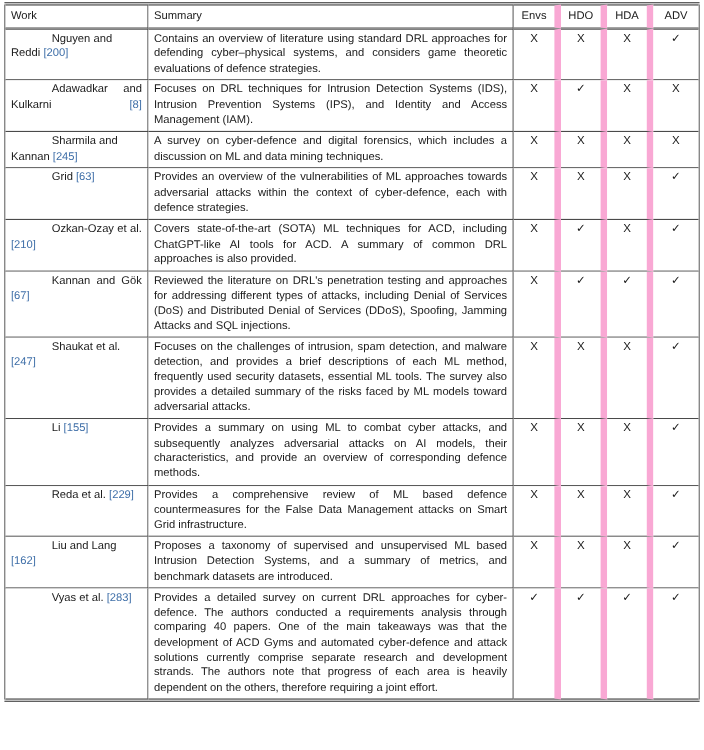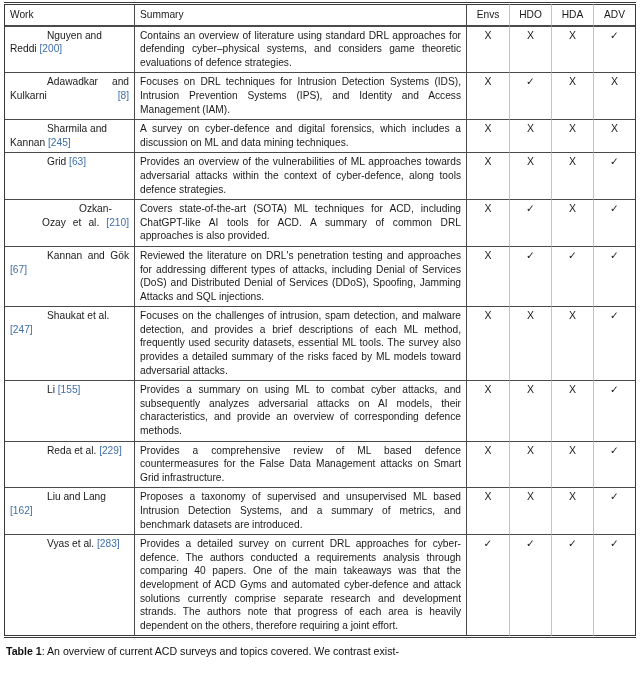--- a/index.html
+++ b/index.html
@@ -34,21 +34,21 @@
   th,td{
     vertical-align:top;
     padding:2px 5px 3px 5px;
     border-bottom:1px solid #4a4a4a;
     background:#fff;
   }
 
   
   td.c-work, th.c-work{ border-right:1px solid #4a4a4a; }
   td.c-sum,  th.c-sum { border-right:1px solid #4a4a4a; box-shadow:2px 0 0 -1px #4a4a4a; }
-  td.c-mark, th.c-mark{ border-right:1px solid #f9a8d4; text-align:center; }
+  td.c-mark, th.c-mark{ border-right:6px solid #f9a8d4; text-align:center; }
   td.c-mark:last-child, th.c-mark:last-child{ border-right:none; }
 
   thead th{
     border-top:1px solid #3a3a3a;
     border-bottom:1px solid #4a4a4a;
     font-weight:400;
     text-align:left;
     padding-top:3px;
     padding-bottom:3px;
   }
@@ -150,30 +150,30 @@
           <td class="c-mark"><span class="mark">X</span></td>
           <td class="c-mark"><span class="mark">X</span></td>
           <td class="c-mark"><span class="mark">X</span></td>
           <td class="c-mark"><span class="mark">X</span></td>
         </tr>
         <tr>
           <td class="c-work">
             <div><span class="work">Grid</span> <span class="ref">[63]</span></div>
           </td>
           <td class="c-sum">
-            <div class="sum">Provides an overview of the vulnerabilities of ML approaches towards adversarial attacks within the context of cyber-defence, along tools defence strategies.</div>
-          </td>
-          <td class="c-mark"><span class="mark">X</span></td>
-          <td class="c-mark"><span class="mark">X</span></td>
-          <td class="c-mark"><span class="mark">X</span></td>
-          <td class="c-mark"><span class="mark tick">✓</span></td>
-        </tr>
-        <tr>
-          <td class="c-work">
-            <div style="text-align: justify; text-align-last: justify; margin-left: 32px;"><span class="work just">Ozkan-Ozay et al.</span> <span class="ref">[210]</span></div>
+            <div class="sum">Provides an overview of the vulnerabilities of ML approaches towards adversarial attacks within the context of cyber-defence, each with defence strategies.</div>
+          </td>
+          <td class="c-mark"><span class="mark">X</span></td>
+          <td class="c-mark"><span class="mark">X</span></td>
+          <td class="c-mark"><span class="mark">X</span></td>
+          <td class="c-mark"><span class="mark tick">✓</span></td>
+        </tr>
+        <tr>
+          <td class="c-work">
+            <div style="text-align: justify; text-align-last: justify;"><span class="work just">Ozkan-Ozay et al.</span> <span class="ref">[210]</span></div>
           </td>
           <td class="c-sum">
             <div class="sum">Covers state-of-the-art (SOTA) ML techniques for ACD, including ChatGPT-like AI tools for ACD. A summary of common DRL approaches is also provided.</div>
           </td>
           <td class="c-mark"><span class="mark">X</span></td>
           <td class="c-mark"><span class="mark tick">✓</span></td>
           <td class="c-mark"><span class="mark">X</span></td>
           <td class="c-mark"><span class="mark tick">✓</span></td>
         </tr>
         <tr>
@@ -246,14 +246,13 @@
           <td class="c-mark"><span class="mark tick">✓</span></td>
           <td class="c-mark"><span class="mark tick">✓</span></td>
           <td class="c-mark"><span class="mark tick">✓</span></td>
           <td class="c-mark"><span class="mark tick">✓</span></td>
         </tr>
       </tbody>
   </table>
 
   <div class="dbl-bottom"></div>
 
-  <div class="caption"><b>Table 1</b><span>: An overview of current ACD surveys and topics covered. We contrast exist-</span></div>
 </div>
 
 </body></html>

